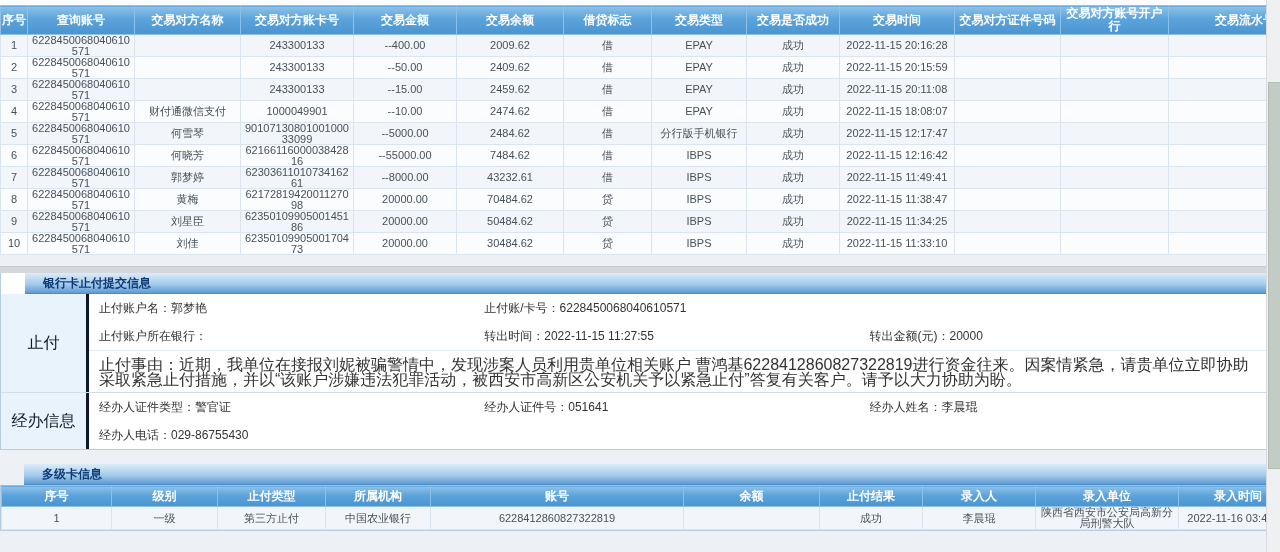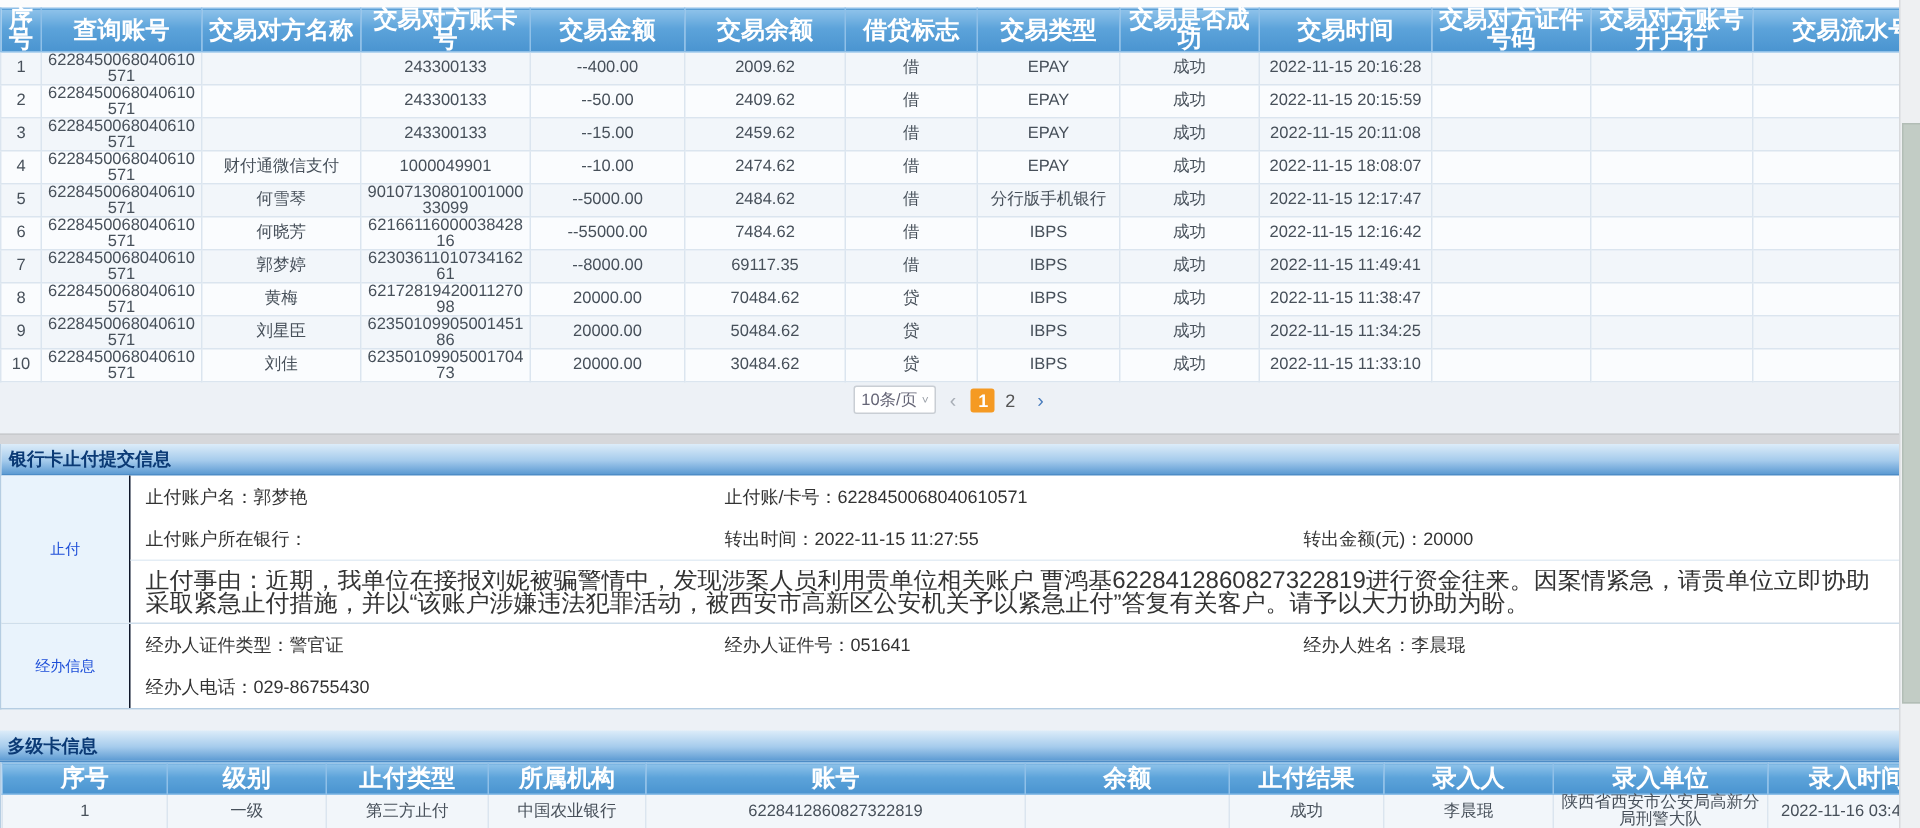--- a/index.html
+++ b/index.html
@@ -9,21 +9,21 @@
     font-family:"Liberation Sans","DejaVu Sans",sans-serif;
     -webkit-font-smoothing:antialiased;
   }
   .content{position:absolute;left:0;top:0;width:1267px;}
   .top-strip{height:5px;background:#fbfcfd;}
 
   
   table{border-collapse:collapse;table-layout:fixed;width:100%;background:#fff;}
   th{
     background:linear-gradient(180deg,#8ec2ea 0%,#5ca3da 45%,#4a94d0 100%);
-    color:#fff;font-size:16px;font-weight:bold;
+    color:#fff;font-size:12px;font-weight:bold;
     border:1px solid #8fc0e8;padding:1px 1px;line-height:13px;
     word-break:break-all;
   }
   .tx-table th{height:24px;}
   td{
     font-size:11px;color:#47505a;text-align:center;
     border:1px solid #dbe5ef;padding:0 2px;line-height:10.5px;
     word-break:break-all;height:20.5px;
   }
   tbody tr:nth-child(odd){background:#f2f6fa;}
@@ -58,31 +58,32 @@
     font-size:12px;cursor:pointer;
   }
   .pg.active{background:#f59a23;color:#fff;font-weight:bold;}
 
   .spacer{height:11px;}
   .gray-strip{height:6px;background:#d6d7da;border-top:1px solid #c8cacd;}
 
   
   .panel{border:1px solid #b5cde2;border-top:none;background:#fff;}
   .panel-title{
-    height:20px;line-height:20px;padding-left:5px;
+    height:20px;line-height:20px;padding-left:18px;
     font-size:12px;font-weight:bold;color:#0b3a75;
     background:linear-gradient(180deg,#dcecf9 0%,#a5cbec 55%,#5d9bd3 100%);
     border-bottom:1px solid #4d8cc6;
+    margin-left:24px;
   }
   .prow{display:flex;align-items:stretch;}
   .prow + .prow{border-top:1px solid #cfdeeb;}
   .plabel{
-    flex:0 0 85px;background:#e9f3fc;color:#1d4ed8;
+    flex:0 0 85px;background:#e9f3fc;color:#0f172a;
     display:flex;align-items:center;justify-content:center;
-    font-size:10px;border-right:1px solid #0f172a;
+    font-size:16px;border-right:3px solid #0f172a;
   }
   .pfields{flex:1;min-width:0;}
   .frow{display:flex;padding:6px 10px 5px 10px;font-size:12px;color:#333;}
   .frow .fcell{flex:0 0 33.3%;overflow:hidden;white-space:nowrap;}
   .frow.full{border-top:1px solid #e4edf5;}
   .frow.full .fcell{flex:1 1 100%;white-space:normal;line-height:15px;font-size:16px;}
 
   .gap2{height:14px;}
 
   
@@ -221,21 +222,21 @@
           <td></td>
           <td></td>
           <td></td>
         </tr>
         <tr>
           <td>7</td>
           <td>6228450068040610571</td>
           <td>郭梦婷</td>
           <td>6230361101073416261</td>
           <td>--8000.00</td>
-          <td>69117.35</td>
+          <td>43232.61</td>
           <td>借</td>
           <td>IBPS</td>
           <td>成功</td>
           <td>2022-11-15 11:49:41</td>
           <td></td>
           <td></td>
           <td></td>
         </tr>
         <tr>
           <td>8</td>
@@ -278,29 +279,20 @@
           <td>IBPS</td>
           <td>成功</td>
           <td>2022-11-15 11:33:10</td>
           <td></td>
           <td></td>
           <td></td>
         </tr>
       </tbody>
   </table>
 
-  <div class="pagination">
-    <span class="page-size">
-      <span>10条/页</span>
-      <span class="chev">˅</span>
-    </span>
-    <span class="pg-arrow">‹</span>
-    <span id="pages"><span class="pg active">1</span><span class="pg">2</span></span>
-    <span class="pg-arrow next">›</span>
-  </div>
 
   <div class="spacer"></div>
   <div class="gray-strip"></div>
 
   <div class="panel">
     <div class="panel-title">银行卡止付提交信息</div>
     <div class="prow">
       <div class="plabel">止付</div>
       <div class="pfields" id="zhifu-fields">
           <div class="frow">

